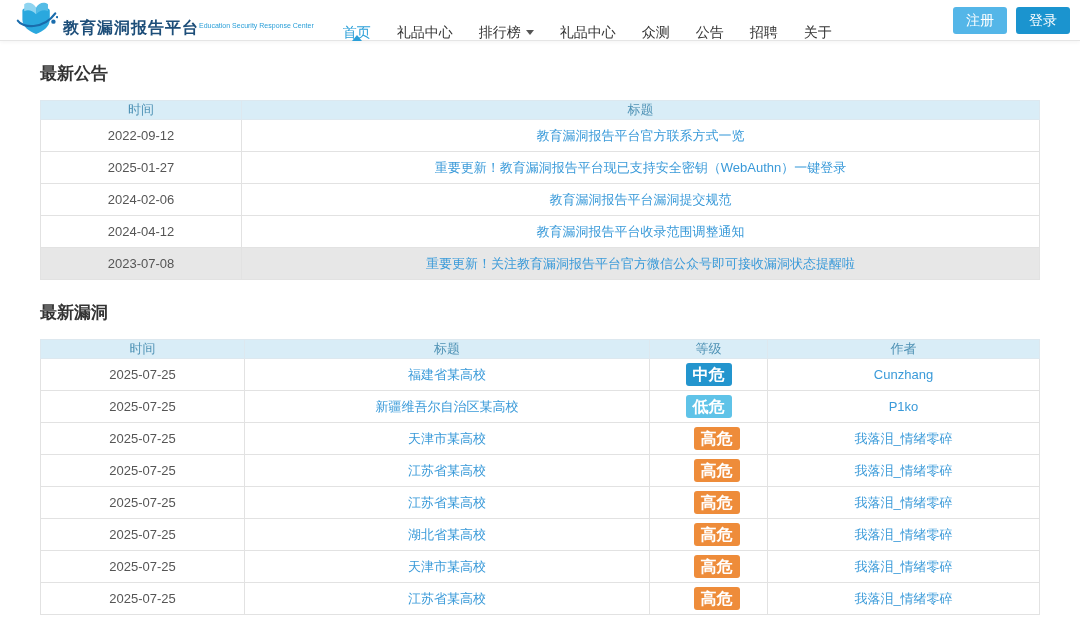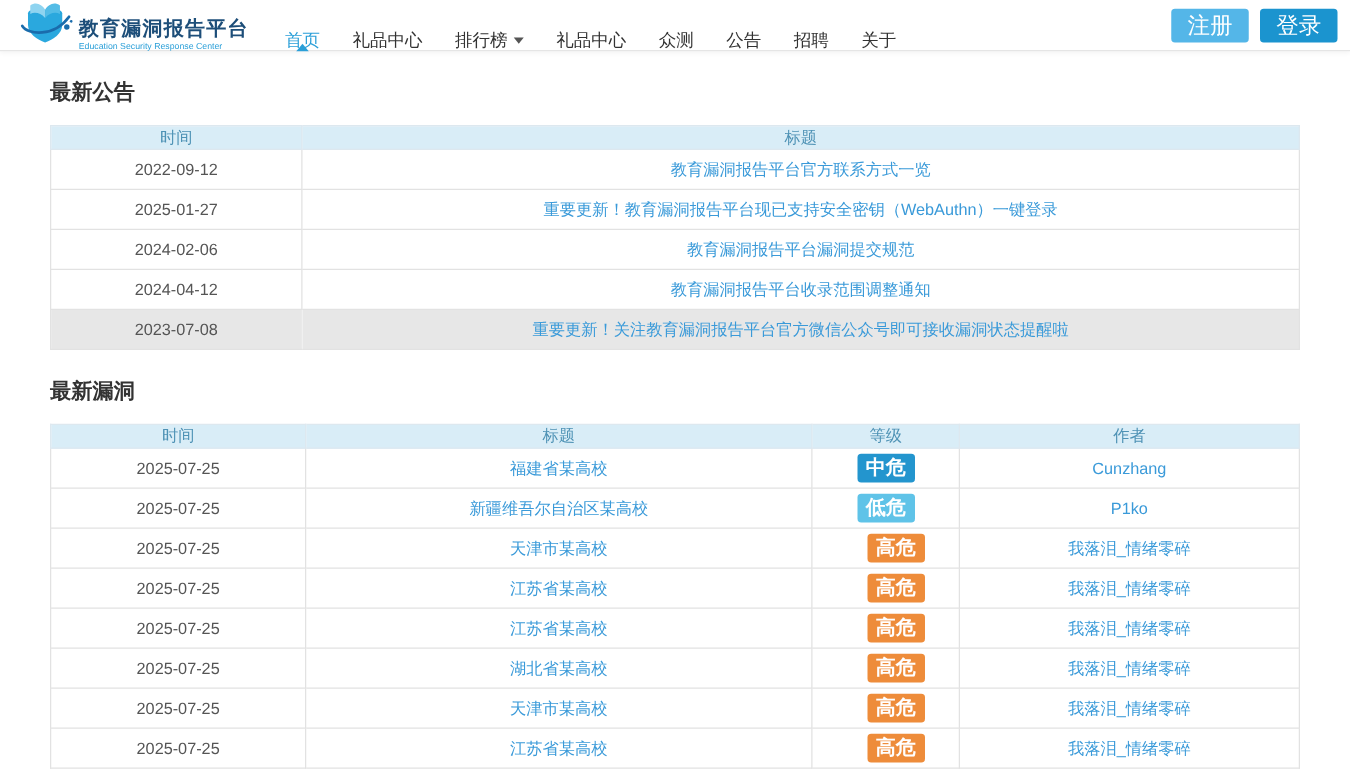--- a/index.html
+++ b/index.html
@@ -15,21 +15,21 @@
     height: 41px;
     display: flex;
     align-items: center;
     padding: 0 10px 0 16px;
     background: #fff;
     border-bottom: 1px solid #e5e5e5;
     box-shadow: 0 1px 4px rgba(0,0,0,.05);
     position: relative;
   }
   .logo { display: flex; align-items: center; gap: 5px; }
-  .brand-text { display: flex; flex-direction: column; line-height: 1; margin-top: 16px; }
+  .brand-text { display: flex; line-height: 1; margin-top: 16px; }
   .brand-title { font-size: 16px; font-weight: bold; color: #1d4e79; letter-spacing: 1px; }
   .brand-sub { font-size: 7px; color: var(--accent, #2a9fd8); margin-top: 2px; }
 
   .nav { display: flex; margin-left: 16px; height: 41px; }
   .nav-item {
     padding: 12px 13px;
     line-height: 40px;
     font-size: 14px;
     color: #333;
     text-decoration: none;
@@ -54,21 +54,21 @@
     border-left: 4px solid transparent;
     border-right: 4px solid transparent;
     border-top: 5px solid #555;
     margin-left: 5px;
     vertical-align: 2px;
   }
   .caret.show { display: inline-block; }
 
   .auth { margin-left: auto; display: flex; gap: 9px; }
   .btn {
-    font-size: 18px;
+    font-size: 14px;
     color: #fff;
     padding: 0 13px;
     height: 27px;
     line-height: 27px;
     border: none;
     border-radius: 3px;
     cursor: pointer;
     font-family: Liberation Sans, sans-serif;
   }
   .btn-register { background: var(--register-button, #54b6e8); }

